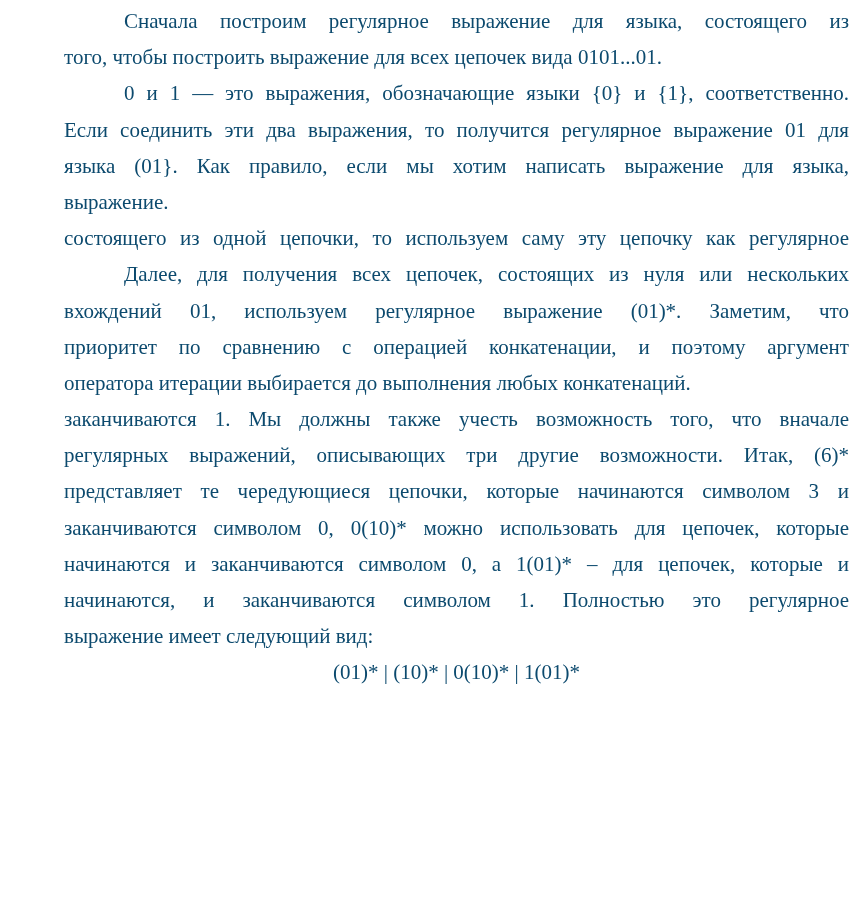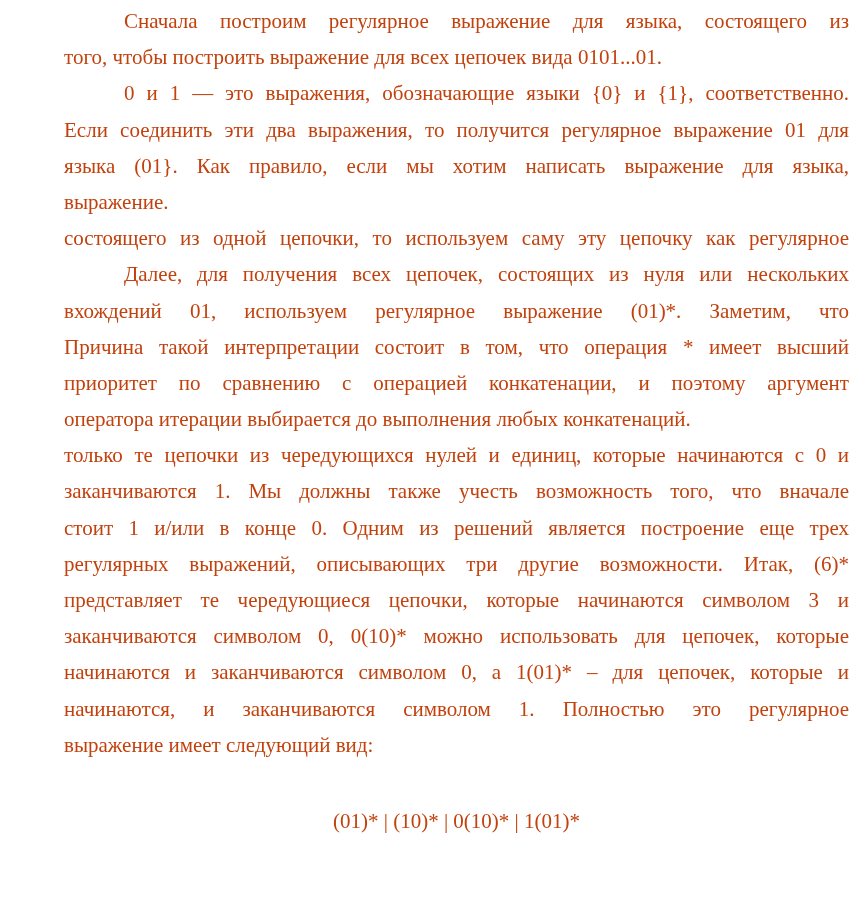--- a/index.html
+++ b/index.html
@@ -13,38 +13,37 @@
     overflow: hidden;
   }
   .page {
     box-sizing: border-box;
     width: 865px;
     height: 669px;
     padding: 3px 16px 0 64px;
     font-family: "Liberation Serif", "DejaVu Serif", serif;
     font-size: 21px;
     line-height: 36.2px;
-    color: #c2410c;
+    color: #0c4a6e;
     background: #ffffff;
   }
   .para { margin: 0; padding: 0; }
   .line {
     text-align: justify;
     text-align-last: justify;
     white-space: normal;
     overflow: hidden;
     height: 36.2px;
   }
   .line.first { text-indent: 60px; }
   .line.last  { text-align-last: left; }
   .formula {
     text-align: center;
     text-align-last: center;
     height: 36.2px;
-    margin-top: 40px;
   }
 </style>
 </head>
 <body>
 
 <div class="page">
 
   <div class="para">
     <div class="line first">Сначала построим регулярное выражение для языка, состоящего из</div>
     <div class="line last">того, чтобы построить выражение для всех цепочек вида 0101...01.</div>
@@ -54,29 +53,26 @@
     <div class="line first">0 и 1 — это выражения, обозначающие языки {0} и {1}, соответственно.</div>
     <div class="line">Если соединить эти два выражения, то получится регулярное выражение 01 для</div>
     <div class="line">языка (01}. Как правило, если мы хотим написать выражение для языка,</div>
     <div class="line last">выражение.</div>
     <div class="line">состоящего из одной цепочки, то используем саму эту цепочку как регулярное</div>
   </div>
 
   <div class="para">
     <div class="line first">Далее, для получения всех цепочек, состоящих из нуля или нескольких</div>
     <div class="line">вхождений 01, используем регулярное выражение (01)*. Заметим, что</div>
-    <div class="line">Причина такой интерпретации состоит в том, что операция * имеет высший</div>
     <div class="line">приоритет по сравнению с операцией конкатенации, и поэтому аргумент</div>
     <div class="line last">оператора итерации выбирается до выполнения любых конкатенаций.</div>
   </div>
 
   <div class="para">
-    <div class="line">только те цепочки из чередующихся нулей и единиц, которые начинаются с 0 и</div>
     <div class="line">заканчиваются 1. Мы должны также учесть возможность того, что вначале</div>
-    <div class="line">стоит 1 и/или в конце 0. Одним из решений является построение еще трех</div>
     <div class="line">регулярных выражений, описывающих три другие возможности. Итак, (6)*</div>
     <div class="line">представляет те чередующиеся цепочки, которые начинаются символом 3 и</div>
     <div class="line">заканчиваются символом 0, 0(10)* можно использовать для цепочек, которые</div>
     <div class="line">начинаются и заканчиваются символом 0, а 1(01)* – для цепочек, которые и</div>
     <div class="line">начинаются, и заканчиваются символом 1. Полностью это регулярное</div>
     <div class="line last">выражение имеет следующий вид:</div>
   </div>
 
   <div class="formula">(01)* | (10)* | 0(10)* | 1(01)*</div>
 

